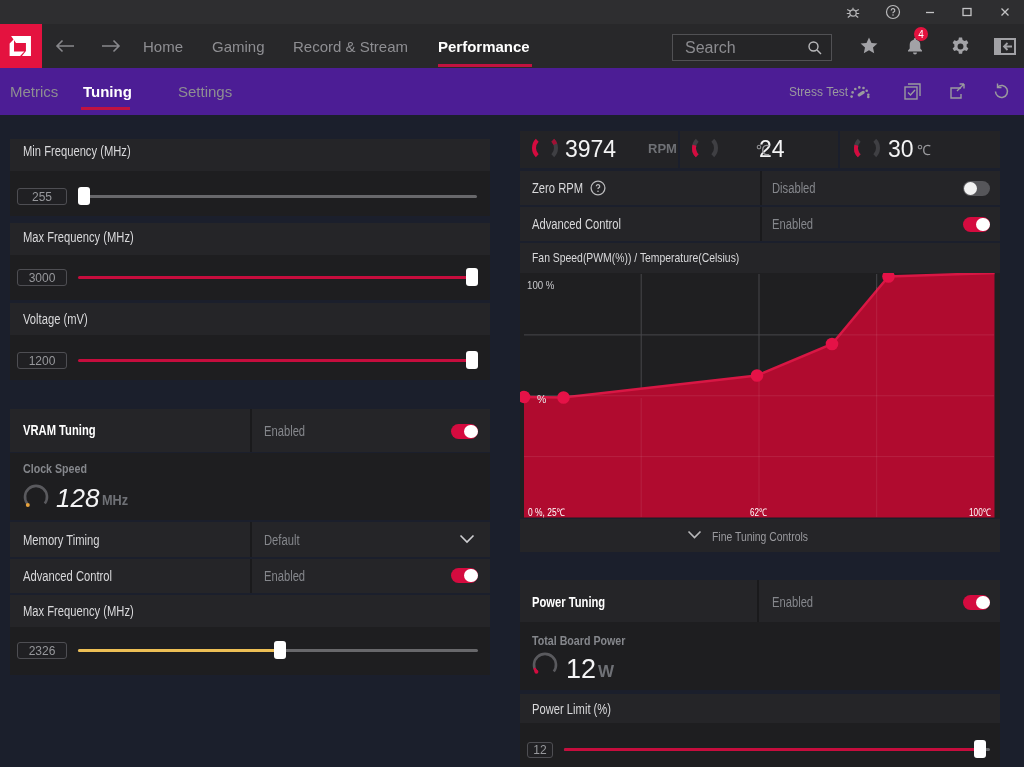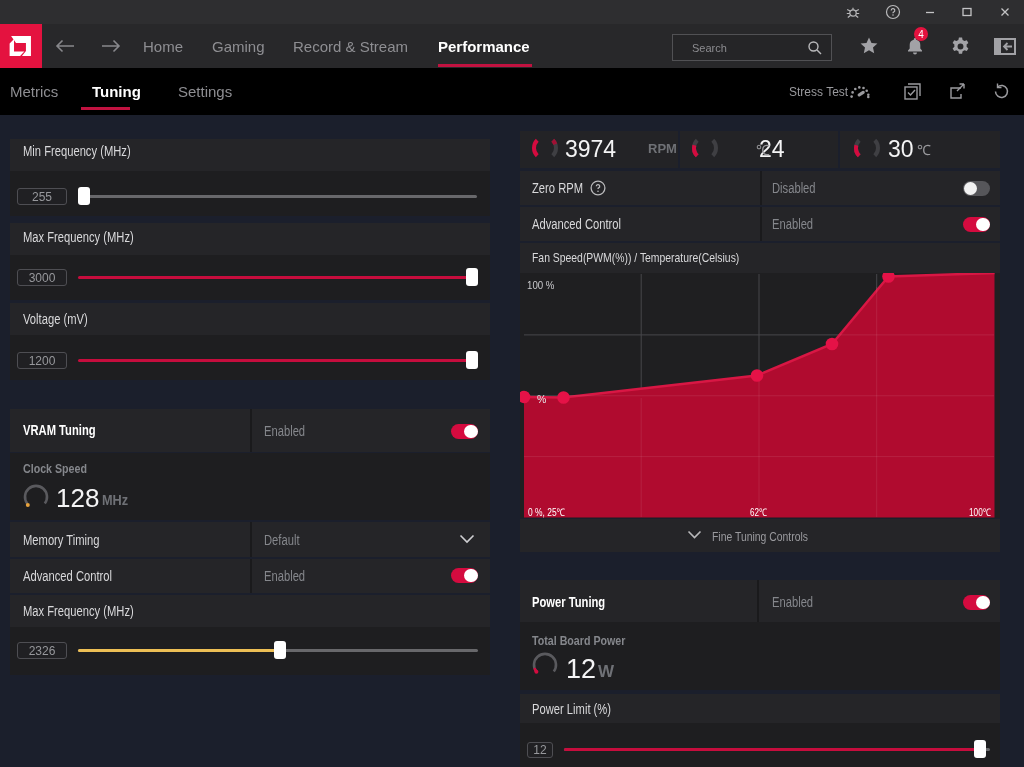--- a/index.html
+++ b/index.html
@@ -13,25 +13,25 @@
   .tb-ic { position:absolute; top:0; height:24px; width:30px; display:flex; align-items:center; justify-content:center; color:#b9b9bb; }
 
   
   #navbar { left:0; top:24px; width:1024px; height:44px; background:#28282a; }
   #amdlogo { position:absolute; left:0; top:0; width:42px; height:44px; background:#e4123f; display:flex; align-items:center; justify-content:center; }
   .navarrow { position:absolute; top:0; height:44px; width:30px; display:flex; align-items:center; justify-content:center; color:#88888c; }
   .navitem { position:absolute; top:0; height:44px; display:flex; align-items:center; color:#8e8e92; font-size:15px; }
   .navitem.active { color:#fff; font-weight:bold; }
   #perf-underline { position:absolute; left:438px; top:40px; width:94px; height:3px; background:#c11240; }
   #searchbox { position:absolute; left:672px; top:10px; width:160px; height:27px; background:#252527; border:1px solid #515154; display:flex; align-items:center; }
-  #searchbox span { color:#8c8c90; font-size:11px; margin-left:19px; flex:1; }
+  #searchbox span { color:#8c8c90; font-size:16px; margin-left:12px; flex:1; }
   .nav-ic { position:absolute; top:0; height:44px; width:34px; display:flex; align-items:center; justify-content:center; color:#a2a2a6; }
 
   
-  #subnav { left:0; top:68px; width:1024px; height:47px; background:#000000; }
+  #subnav { left:0; top:68px; width:1024px; height:47px; background:#4c1d95; }
   .subitem { position:absolute; top:0; height:47px; display:flex; align-items:center; color:#8e8e92; font-size:15px; }
   .subitem.active { color:#fff; font-weight:bold; }
   #tuning-underline { position:absolute; left:81px; top:39px; width:49px; height:3px; background:#c11240; }
 
   
   .hdr-row { position:absolute; background:#252528; }
   .dark-row { position:absolute; background:#1e1e20; }
   .rowlabel { position:absolute; font-size:14px; color:#d9d9db; transform:scaleX(0.8); transform-origin:left center; white-space:nowrap; }
   .boldlabel { position:absolute; font-size:14px; color:#fff; font-weight:bold; transform:scaleX(0.8); transform-origin:left center; white-space:nowrap; }
   .value { position:absolute; font-size:14px; color:#85878c; transform:scaleX(0.8); transform-origin:left center; white-space:nowrap; }
@@ -133,21 +133,21 @@
       <svg width="22" height="17" viewBox="0 0 22 17" fill="none">
           <rect x="1" y="1" width="20" height="15" fill="none" stroke="#a2a2a6" stroke-width="2"></rect>
           <rect x="2" y="2" width="5" height="13" fill="#a2a2a6"></rect>
           <path d="M18 8.5 H10.5 M13.5 5 L10 8.5 l3.5 3.5" stroke="#a2a2a6" stroke-width="1.8"></path>
         </svg>
     </div>
   </div>
 
   <div id="subnav" class="abs">
     <div class="subitem" style="left:10px;">Metrics</div>
-    <div class="subitem active" style="left:92px;">Tuning</div>
+    <div class="subitem active" style="left:83px;">Tuning</div>
     <div id="tuning-underline"></div>
     <div class="subitem" style="left:152px;margin-left:26px;">Settings</div>
     <div class="subitem" style="left:789px; font-size:12px; color:#9a9a9e;">Stress Test</div>
     <div class="subitem" style="left:849px;">
       <svg width="22" height="17" viewBox="0 0 22 17" fill="#9a9a9e">
         <circle cx="2.6" cy="13.6" r="1.3"></circle>
           <circle cx="3.6" cy="9.4" r="1.3"></circle>
           <circle cx="6.3" cy="6" r="1.3"></circle>
           <circle cx="10.3" cy="4.4" r="1.3"></circle>
           <circle cx="14.5" cy="5" r="1.3"></circle>
@@ -206,21 +206,21 @@
   <div class="toggle on" style="left:451px; top:424px;">
       <div class="knob"></div>
     </div>
 
   <div class="dark-row" style="left:10px; top:453px; width:480px; height:67px;"></div>
   <div class="glabel" style="left:23px; top:461px;">Clock Speed</div>
   <svg class="abs" style="left:21px; top:482px;" width="30" height="28" viewBox="0 0 30 28">
     <path d="M6.2 21.5 A11 11 0 1 1 23.8 21.5" fill="none" stroke="#5a5a5e" stroke-width="2.6"></path>
     <circle cx="6.8" cy="23" r="2" fill="#e8a33d"></circle>
   </svg>
-  <div class="bignum" style="left:56px; top:485px; font-size:26px;">128</div>
+  <div class="bignum" style="left:56px; top:485px; font-size:26px;font-style:italic;">128</div>
   <div class="bigunit" style="left:102px; top:491px; font-size:15px; transform:scaleX(0.85); transform-origin:left center;">MHz</div>
 
   <div class="hdr-row" style="left:10px; top:522px; width:480px; height:35px;"></div>
   <div class="rowlabel" style="left:23px; top:532px;">Memory Timing</div>
   <div class="vdiv" style="left:250px; top:522px; height:35px;"></div>
   <div class="value" style="left:264px; top:532px;">Default</div>
   <svg class="abs" style="left:459px; top:534px;" width="16" height="11" viewBox="0 0 16 11" fill="none" stroke="#cfcfd2" stroke-width="1.6">
       <path d="M1.5 1.5 L8 8 l6.5 -6.5"></path>
     </svg>
 

